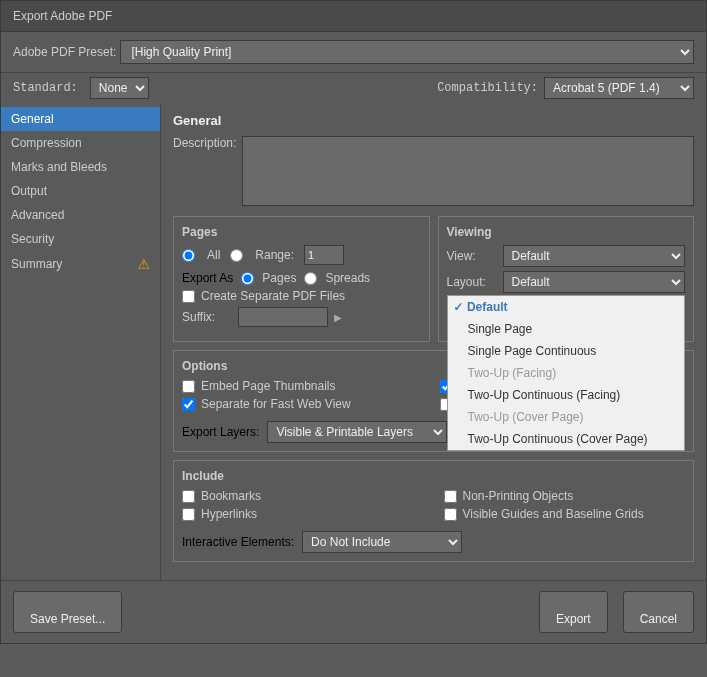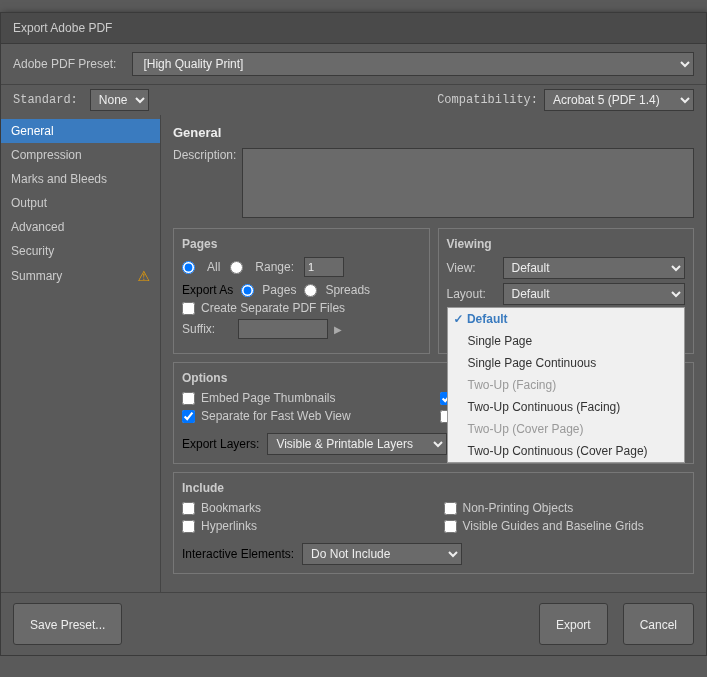--- a/index.html
+++ b/index.html
@@ -3,37 +3,36 @@
   <meta charset="utf-8">
   <style>
     * { box-sizing: border-box; margin: 0; padding: 0; }
     body { font-family: Arial, sans-serif; font-size: 12px; background: #5a5a5a; }
 
     .dialog {
       width: 707px;
       background: #f97316;
       border: 1px solid #3a3a3a;
       box-shadow: 2px 2px 8px rgba(0,0,0,0.6);
-      margin-top: 12px;
     }
 
     .title-bar {
       background: #4a4a4a;
       padding: 8px 12px;
       color: #ccc;
       font-size: 12px;
       border-bottom: 1px solid #3a3a3a;
     }
 
     .top-section {
       background: #5a5a5a;
       padding: 8px 12px;
       display: flex;
       align-items: center;
-      gap: 16px;
+      gap: 4px;
       border-bottom: 1px solid #444;
     }
 
     .top-section label { color: #ccc; font-size: 12px; }
 
     .preset-select {
       flex: 1;
       background: #6a6a6a;
       border: 1px solid #3a3a3a;
       color: #eee;
@@ -239,21 +238,21 @@
       display: flex;
       justify-content: space-between;
       align-items: center;
       border-top: 1px solid #444;
     }
 
     .btn {
       background: #6a6a6a;
       border: 1px solid #3a3a3a;
       color: #eee;
-      padding: 14px 16px;
+      padding: 20px 16px;
       font-size: 12px;
       cursor: pointer;
       border-radius: 3px;
       height: 42px;
     }
 
     .range-input {
       width: 40px;
       height: 20px;
       background: #6a6a6a;

